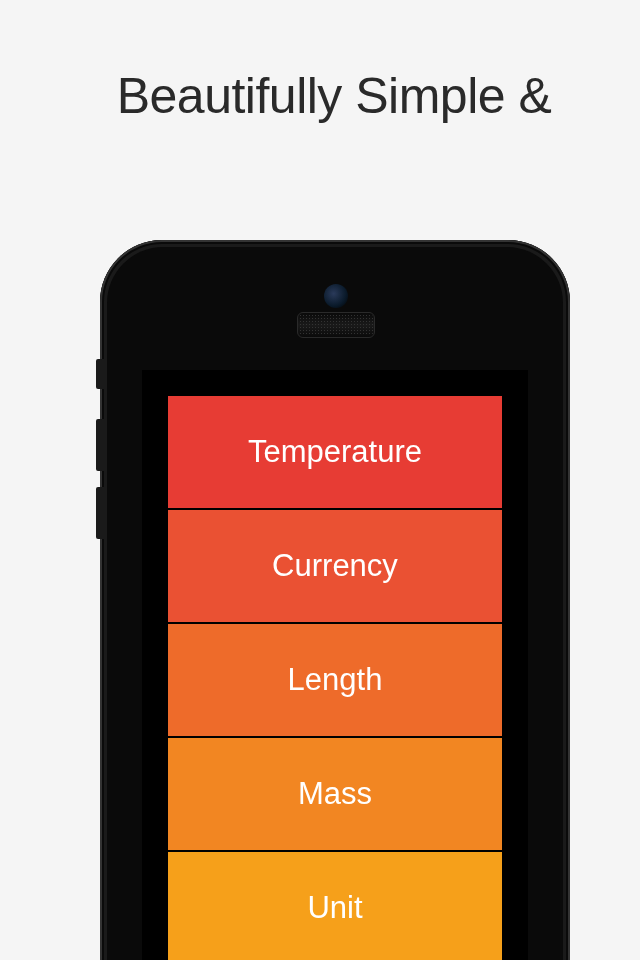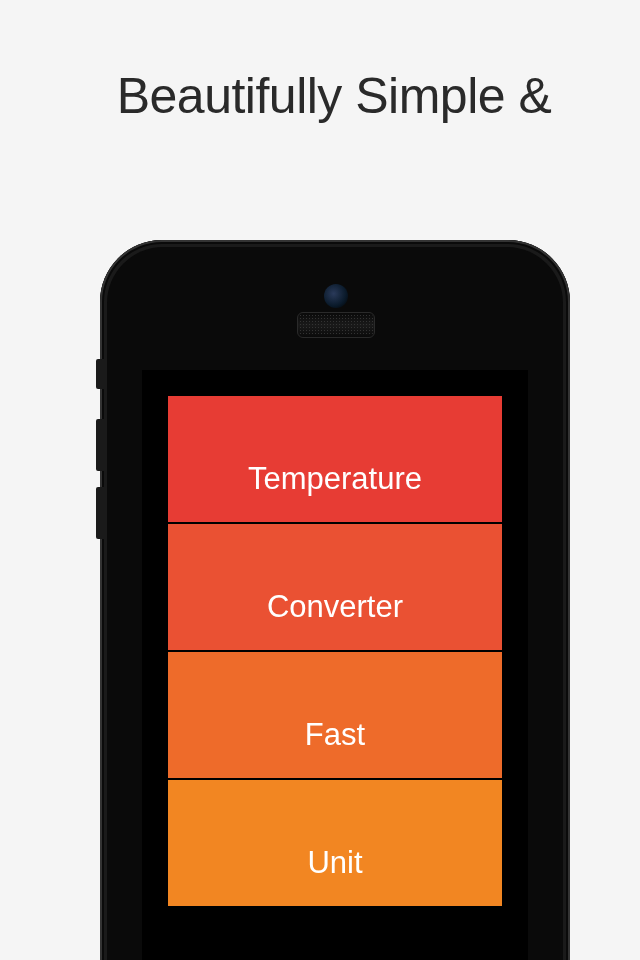--- a/index.html
+++ b/index.html
@@ -125,23 +125,23 @@
       overflow: hidden;
     }
     
     .category-list {
       display: flex;
       flex-direction: column;
       height: 100%;
     }
     
     .category-item {
-      height: 126px;
+      height: 112px;
       display: flex;
-      align-items: flex-end;
+      align-items: center;
       justify-content: center;
       color: #fff;
       font-size: 31px;
       font-weight: 300;
       cursor: pointer;
     }
     
     .category-item:nth-child(1) { background: #e73c34; }
     .category-item:nth-child(2) { background: #ea5133; }
     .category-item:nth-child(3) { background: #ee6b2a; }
@@ -162,24 +162,27 @@
     <div class="side-button-3"></div>
     <div class="phone-inner">
       <div class="camera"></div>
       <div class="speaker"></div>
       <div class="screen">
         <div class="category-list">
           <div class="category-item">
             <span>Temperature</span>
           </div>
           <div class="category-item">
-            <span>Converter</span>
+            <span>Currency</span>
           </div>
           <div class="category-item">
-            <span>Fast</span>
+            <span>Length</span>
+          </div>
+          <div class="category-item">
+            <span>Mass</span>
           </div>
           <div class="category-item">
             <span>Unit</span>
           </div>
         </div>
       </div>
     </div>
   </div>
 </div>
 

